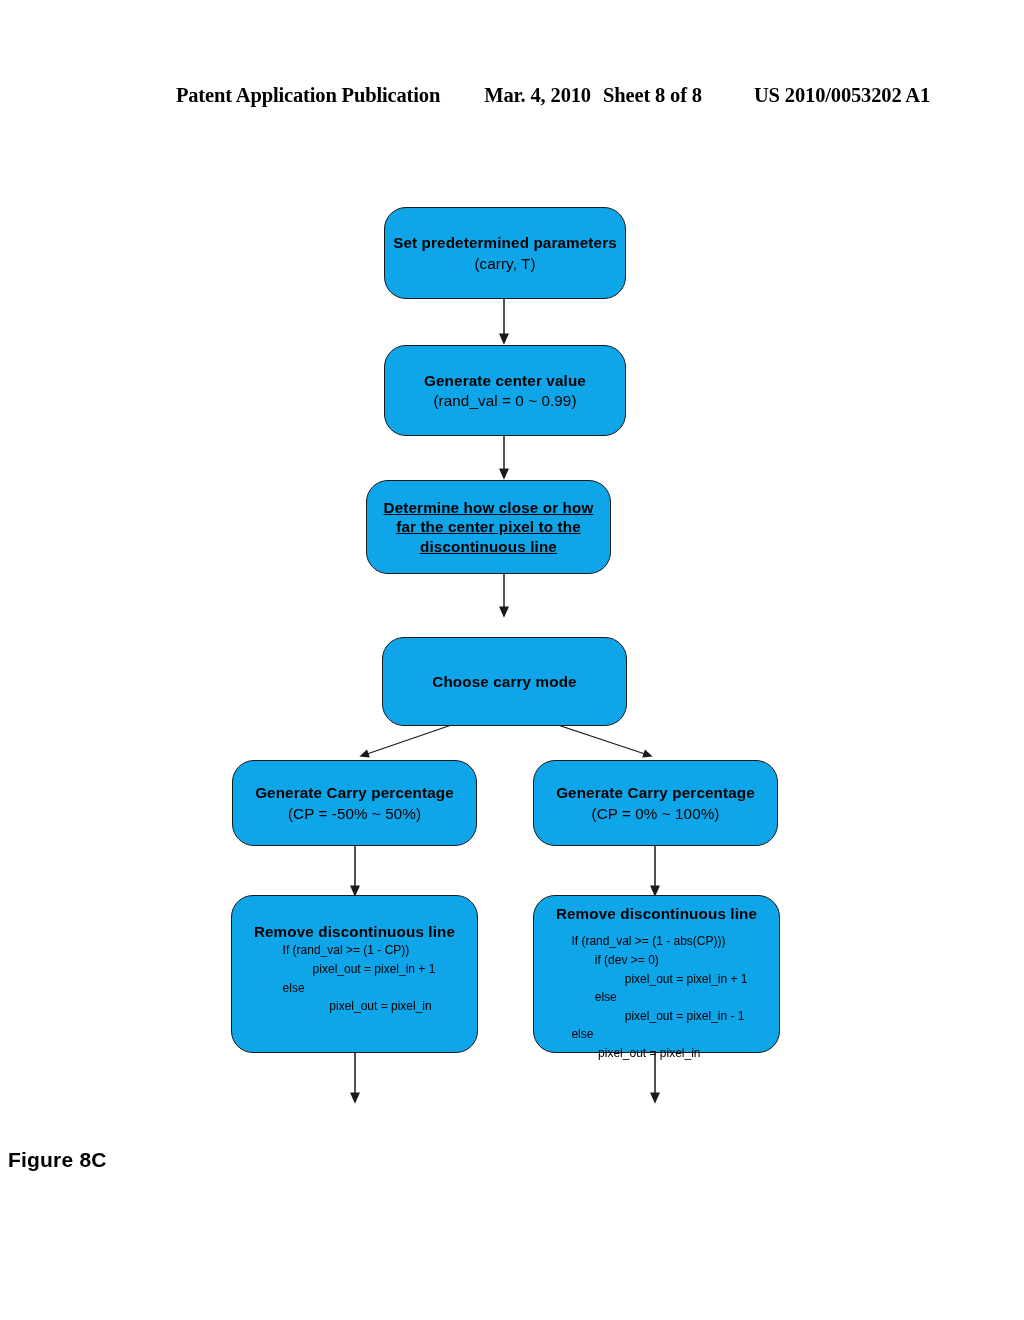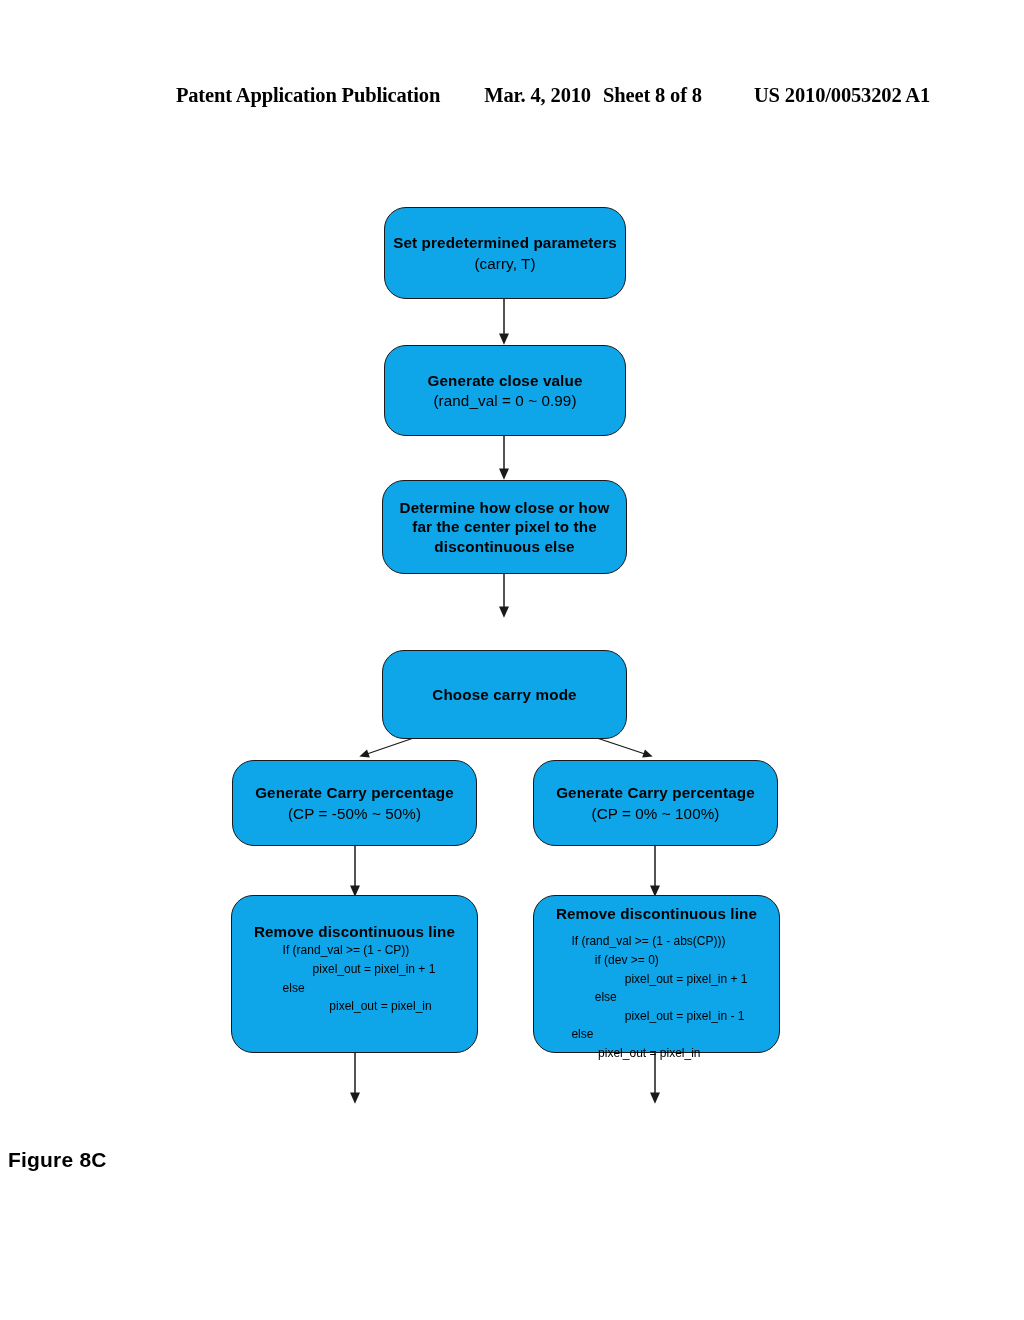--- a/index.html
+++ b/index.html
@@ -155,31 +155,31 @@
     <line x1="655" y1="1053" x2="655" y2="1098" stroke="#1a1a1a" stroke-width="1.5" marker-end="url(#arrowhead)"></line>
   </g>
 </svg>
 
 <div class="node" style="left:384px; top:207px; width:242px; height:92px;">
   <div class="title">Set predetermined parameters</div>
   <div class="sub">(carry, T)</div>
 </div>
 
 <div class="node" style="left:384px; top:345px; width:242px; height:91px;">
-  <div class="title">Generate close value</div>
+  <div class="title">Generate center value</div>
   <div class="sub">(rand_val = 0 ~ 0.99)</div>
 </div>
 
-<div class="node" style="left:382px; top:480px; width:245px; height:94px;">
+<div class="node" style="left:366px; top:480px; width:245px; height:94px;text-decoration:underline;">
   <div class="title">Determine how close or how</div>
   <div class="title">far the center pixel to the</div>
-  <div class="title">discontinuous else</div>
-</div>
-
-<div class="node" style="left:382px; top:650px; width:245px; height:89px;">
+  <div class="title">discontinuous line</div>
+</div>
+
+<div class="node" style="left:382px; top:637px; width:245px; height:89px;">
   <div class="title">Choose carry mode</div>
 </div>
 
 <div class="node" style="left:232px; top:760px; width:245px; height:86px;">
   <div class="title">Generate Carry percentage</div>
   <div class="sub">(CP = -50% ~ 50%)</div>
 </div>
 
 <div class="node" style="left:533px; top:760px; width:245px; height:86px;">
   <div class="title">Generate Carry percentage</div>

